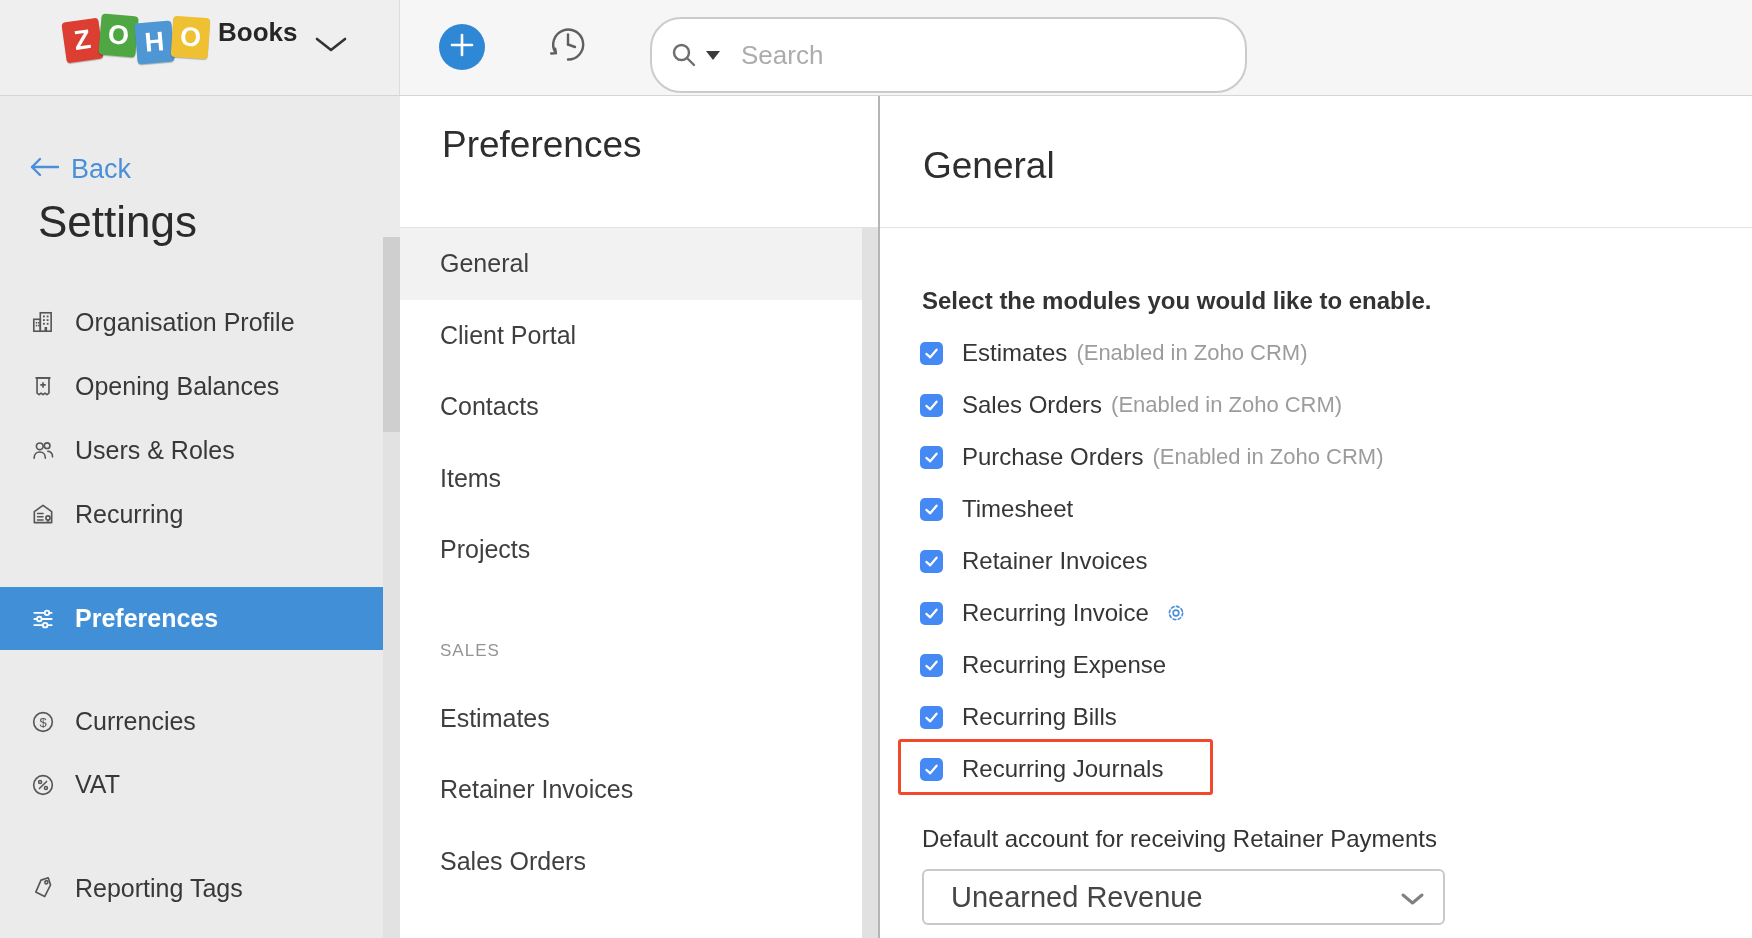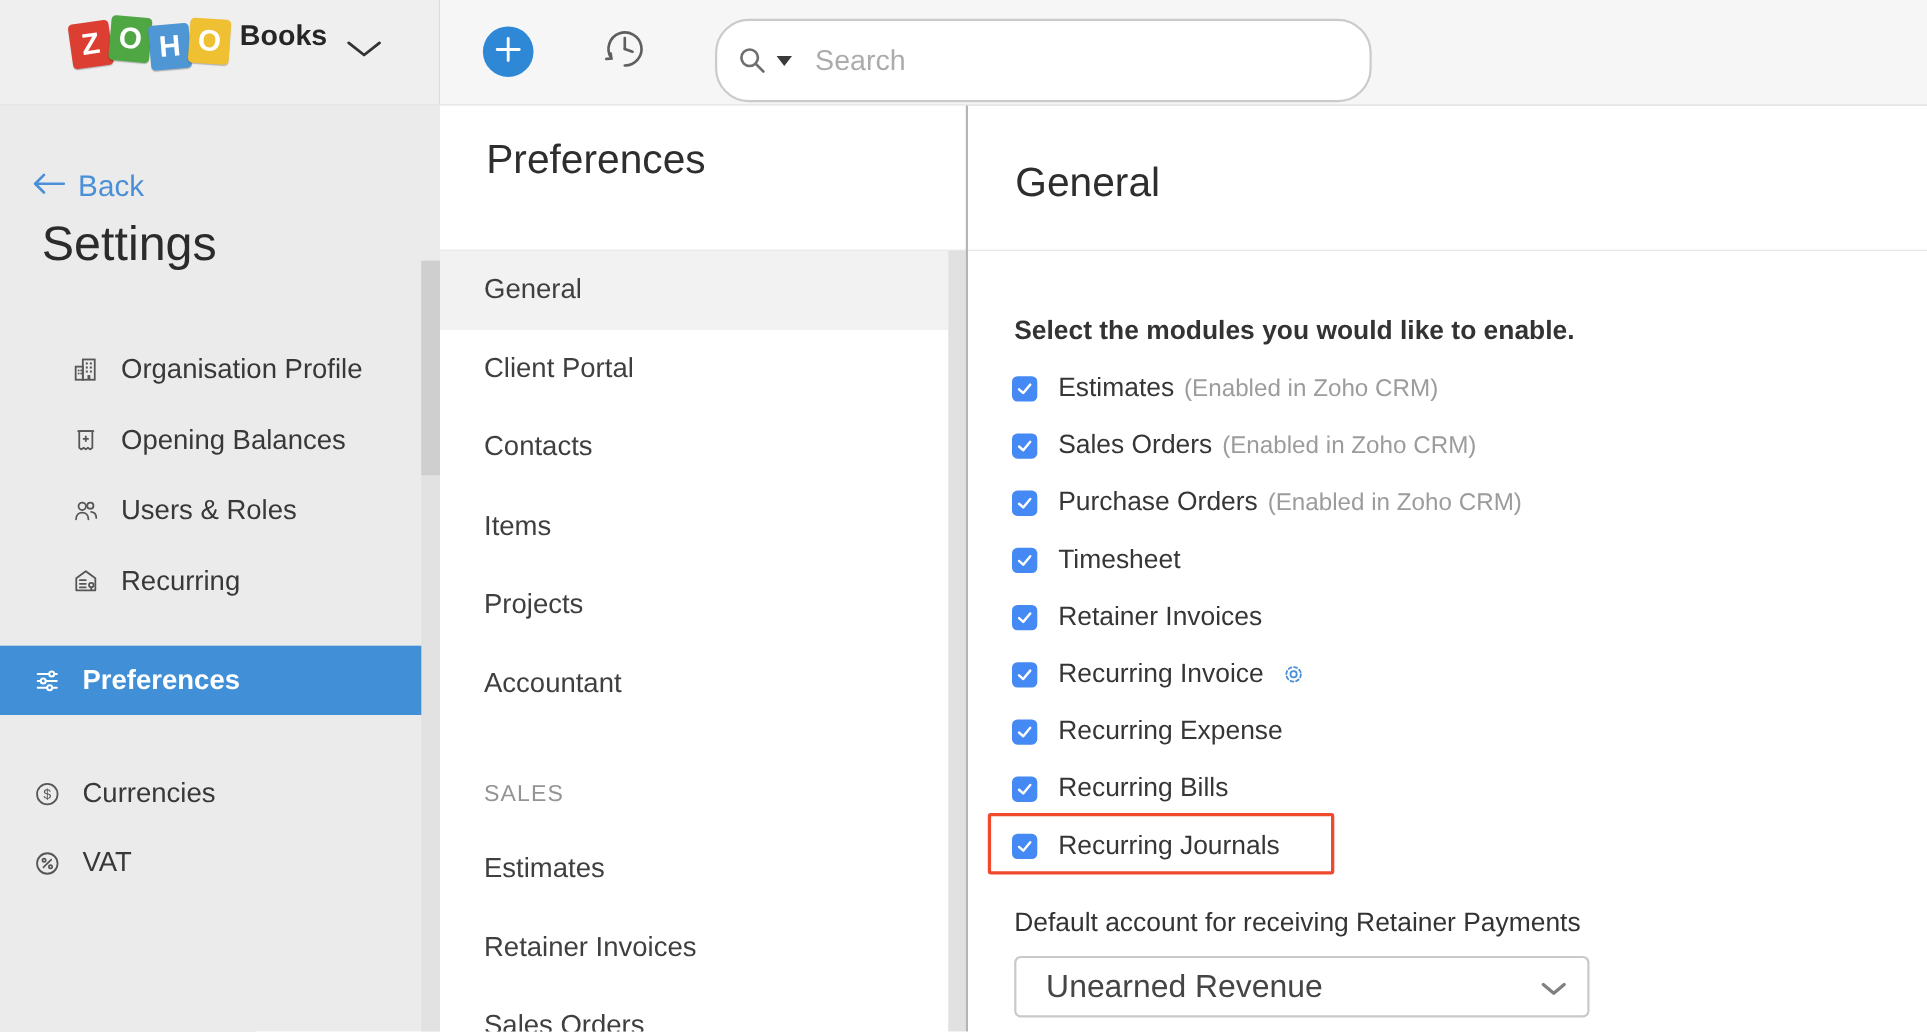--- a/index.html
+++ b/index.html
@@ -50,21 +50,21 @@
   .mid-bg{left:400px;top:96px;width:478px;height:842px;background:#fff;}
   .mid-right-border{left:878px;top:96px;width:2px;height:842px;background:#b5b5b5;}
   .mid-heading{left:442px;top:122px;font-size:37px;color:#2e2e2e;font-weight:400;line-height:46px;}
   .mid-divider{left:400px;top:227px;width:478px;height:1px;background:#e3e3e3;}
   .mid-scroll{left:862px;top:228px;width:16px;height:710px;background:#e1e1e1;}
   .mid-list{left:400px;top:228px;width:462px;}
   .mid-row{height:71.5px;display:flex;align-items:center;padding-left:40px;box-sizing:border-box;
            font-size:25px;color:#3f3f3f;cursor:pointer;}
   .mid-row.sel{background:#f2f2f2;}
   .mid-section{height:64px;margin-top:33px;display:flex;align-items:center;padding-left:40px;
-               box-sizing:border-box;font-size:21px;color:#949494;letter-spacing:1px;}
+               box-sizing:border-box;font-size:17px;color:#949494;letter-spacing:1px;}
 
   
   .gen-heading{left:923px;top:145px;font-size:37px;color:#2e2e2e;font-weight:400;line-height:42px;}
   .gen-divider{left:880px;top:227px;width:872px;height:1px;background:#e3e3e3;}
   .gen-intro{left:922px;top:286px;font-size:24px;color:#333333;line-height:29px;font-weight:bold;}
   .mod-list{left:920px;top:327px;width:700px;}
   .mod-row{height:52px;display:flex;align-items:center;}
   .cb{width:23px;height:23px;border-radius:5px;background:#4589f5;flex:0 0 23px;display:flex;
       align-items:center;justify-content:center;cursor:pointer;}
   .mod-label{margin-left:19px;font-size:24px;color:#363636;}
@@ -146,21 +146,21 @@
           <g fill="none" stroke="#4a90d9" stroke-width="2.4" stroke-linecap="round" stroke-linejoin="round">
             <line x1="4" y1="10" x2="30" y2="10"></line>
             <polyline points="12,2 4,10 12,18"></polyline>
           </g>
         </svg>
     </span>
     <span class="back-label">Back</span>
   </div>
   <div class="abs side-title">Settings</div>
 
-  <div class="abs" style="left:0;top:304px;padding-left:35px;">
+  <div class="abs" style="left:0;top:290px;">
     <div class="side-item">
       <span class="ic">
         <svg width="26" height="26" viewBox="0 0 24 24">
             <g fill="none" stroke="#565656" stroke-width="1.5">
               <rect x="9.5" y="3.5" width="10" height="17"></rect>
               <rect x="3.5" y="9.5" width="6" height="11"></rect>
             </g>
             <g fill="#565656">
               <rect x="12" y="6" width="1.7" height="1.7"></rect>
               <rect x="15.4" y="6" width="1.7" height="1.7"></rect>
@@ -254,43 +254,53 @@
               <line x1="8.7" y1="15.3" x2="15.3" y2="8.7"></line>
               <circle cx="9.3" cy="9.3" r="1.4" fill="none"></circle>
               <circle cx="14.7" cy="14.7" r="1.4" fill="none"></circle>
             </g>
           </svg>
       </span>
       <span>VAT</span>
     </div>
   </div>
 
+  <div class="abs" style="left:0;top:856px;">
+    <div class="side-item">
+      <span class="ic">
+        <svg width="26" height="26" viewBox="0 0 24 24">
+            <g fill="none" stroke="#565656" stroke-width="1.5" stroke-linejoin="round" transform="rotate(-18 12 12)">
+              <path d="M12.5 4.5 h7 v7 L11 20 4.5 13.5 z"></path>
+              <circle cx="16.6" cy="7.9" r="1.4"></circle>
+            </g>
+          </svg>
+      </span>
+      <span>Reporting Tags</span>
+    </div>
+  </div>
 
   <div class="abs mid-bg"></div>
   <div class="abs mid-heading">Preferences</div>
   <div class="abs mid-divider"></div>
 
   <div class="abs mid-list">
     <div class="mid-row sel">
         <span>General</span>
       </div>
     <div class="mid-row">
         <span>Client Portal</span>
       </div>
     <div class="mid-row">
         <span>Contacts</span>
       </div>
     <div class="mid-row">
         <span>Items</span>
       </div>
     <div class="mid-row">
         <span>Projects</span>
-      </div>
-    <div class="mid-row">
-        <span>Accountant</span>
       </div>
     <div class="mid-section">
         <span>SALES</span>
       </div>
     <div class="mid-row">
         <span>Estimates</span>
       </div>
     <div class="mid-row">
         <span>Retainer Invoices</span>
       </div>

